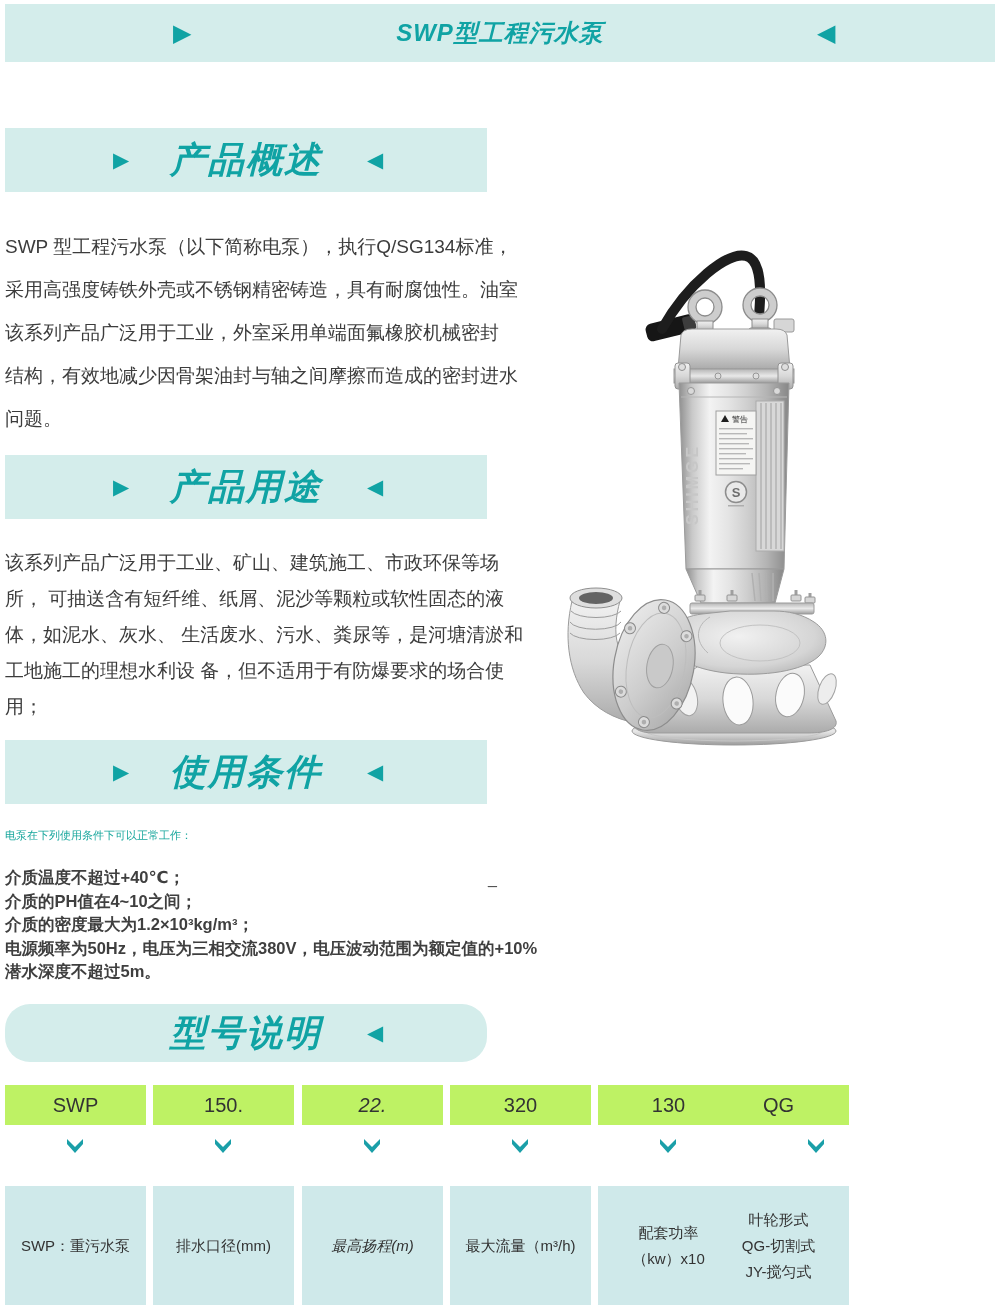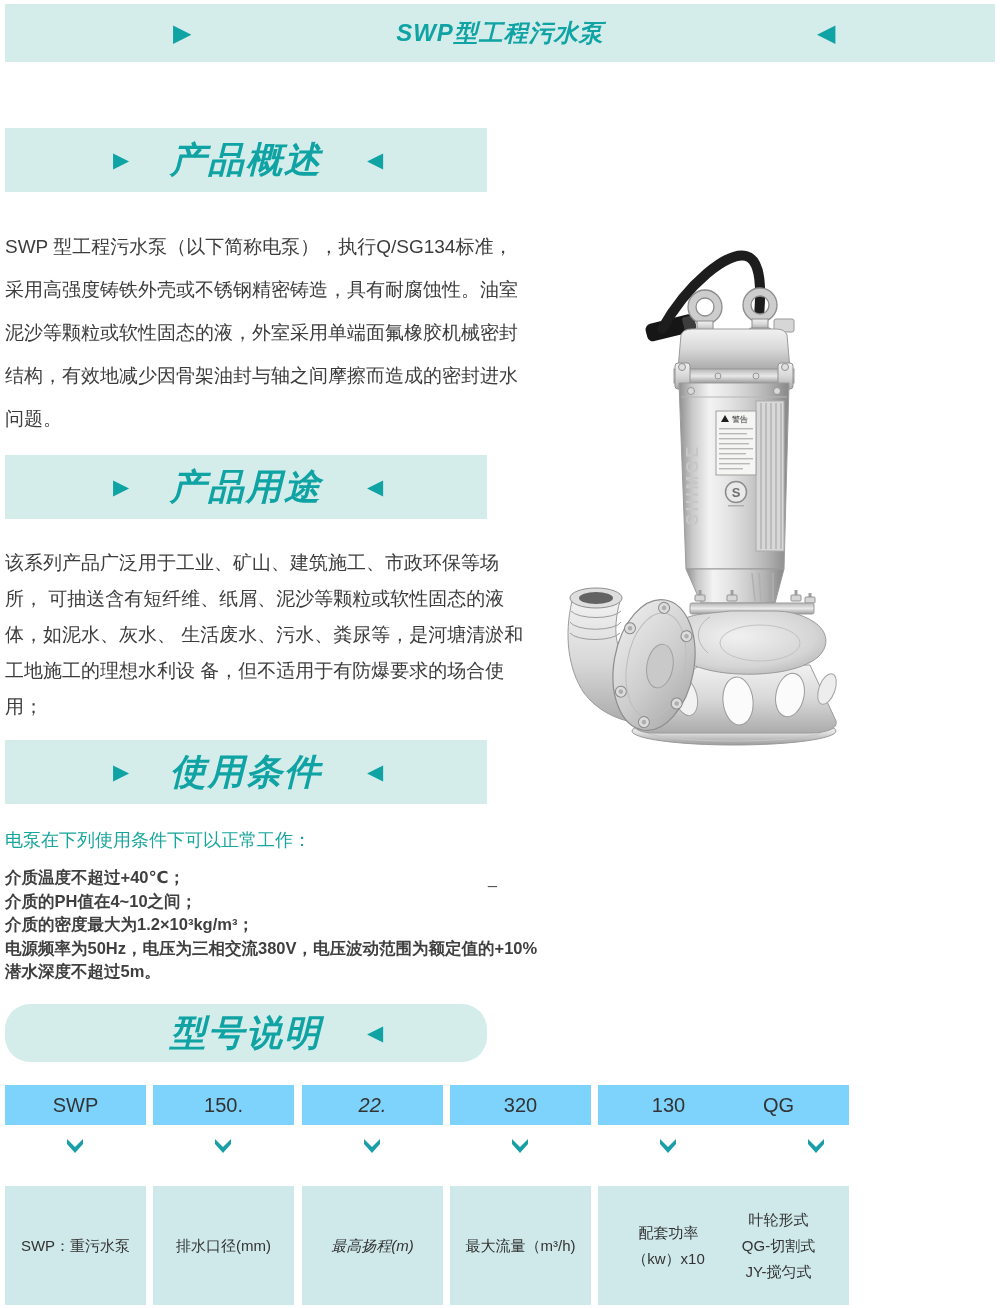--- a/index.html
+++ b/index.html
@@ -26,27 +26,27 @@
   .section-banner .tri.r { left:108px; }
   .section-banner .tri.l { left:362px; }
 
   .para { position:absolute; left:5px; color:#3c3c3c; font-size:19px; }
   .para .pline { white-space:nowrap; }
   #overview-text { top:225px; }
   #overview-text .pline { line-height:43px; }
   #usage-text { top:545px; }
   #usage-text .pline { line-height:36px; }
 
-  #conditions-intro { position:absolute; left:5px; top:828px; color:#17a69c; font-size:18px; }
+  #conditions-intro { position:absolute; left:5px; top:828px; color:#17a69c; font-size:11px; }
   #conditions-list { position:absolute; left:5px; top:866px; color:#3f3f3f; font-size:16.5px;font-weight:bold; }
   #conditions-list .cline { line-height:23.5px; white-space:nowrap; }
   #stray-mark { position:absolute; left:488px; top:870px; color:#4a4a4a; font-size:16px; }
 
   .code-cell { position:absolute; top:1085px; width:141px; height:40px;
-    background:#7dd3fc; color:#333; font-size:20px; text-align:center; line-height:40px; }
+    background:#bef264; color:#333; font-size:20px; text-align:center; line-height:40px; }
   .chev { position:absolute; top:1139px; width:18px; height:14px; }
   .desc-cell { position:absolute; top:1186px; width:141px; height:119px; background:#cfe9ea;
     color:#333; font-size:15px; display:flex; flex-direction:column;
     align-items:center; justify-content:center; text-align:center; }
   .desc-cell .dline { line-height:26px; white-space:nowrap; }
 
   .c1 { left:5px; } .c2 { left:153px; } .c3 { left:302px;font-style:italic; }
   .c4 { left:450px; } .c5 { left:598px; } .c6 { left:708px; }
   .x1 { left:66px; } .x2 { left:214px; } .x3 { left:363px; }
   .x4 { left:511px; } .x5 { left:659px; } .x6 { left:807px; }
@@ -65,21 +65,21 @@
   </div>
 
   <div class="banner section-banner" style="top:128px;">
     <span class="tri r">▶</span>
     <div class="title">产品概述</div>
     <span class="tri l">◀</span>
   </div>
   <div class="para" id="overview-text">
     <div class="pline">SWP 型工程污水泵（以下简称电泵），执行Q/SG134标准，</div>
     <div class="pline">采用高强度铸铁外壳或不锈钢精密铸造，具有耐腐蚀性。油室</div>
-    <div class="pline">泥沙等颗粒或软性固态的液，外室采用单端面氟橡胶机械密封</div>
+    <div class="pline">该系列产品广泛用于工业，外室采用单端面氟橡胶机械密封</div>
     <div class="pline">结构，有效地减少因骨架油封与轴之间摩擦而造成的密封进水</div>
     <div class="pline">问题。</div>
   </div>
 
   <div class="banner section-banner" style="top:455px;">
     <span class="tri r">▶</span>
     <div class="title">产品用途</div>
     <span class="tri l">◀</span>
   </div>
   <div class="para" id="usage-text">

